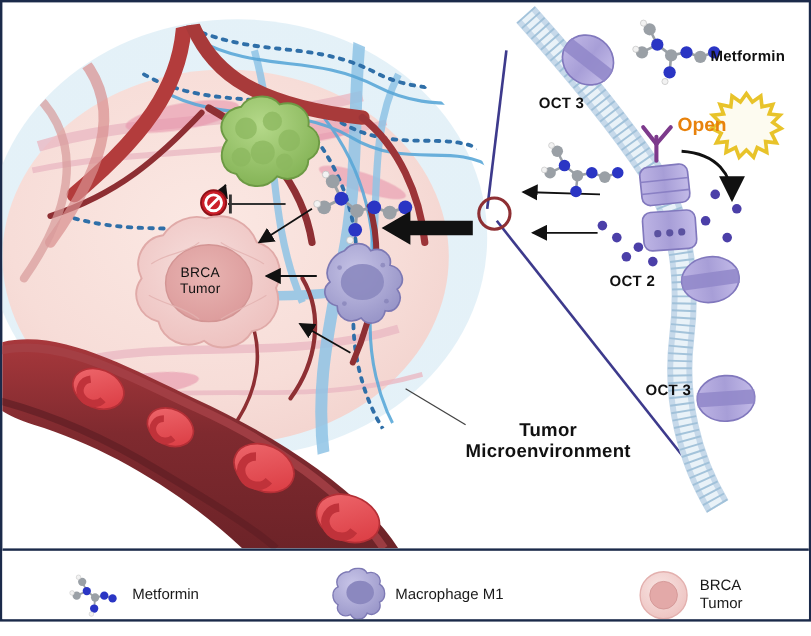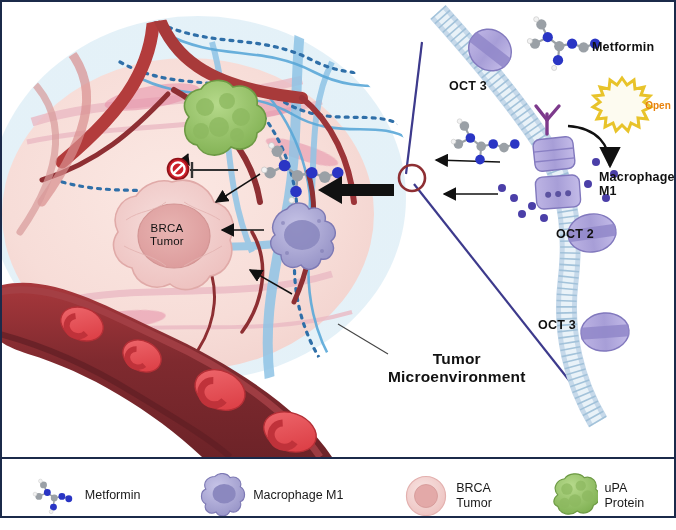--- a/index.html
+++ b/index.html
@@ -12,28 +12,28 @@
   #legend-panel{position:absolute;left:0;top:455px;width:672px;height:73px;
                 border-top:2px solid #1b2a4a;background:#fff;
                 display:flex;align-items:center;justify-content:space-around;}
   .legend-item{display:flex;align-items:center;gap:7px;}
   .legend-label{font-size:12.5px;color:#1a1a1a;line-height:1.15;white-space:pre-line;}
   .legend-ico{width:46px;height:46px;flex:0 0 auto;}
   .diagram-label{position:absolute;font-weight:bold;color:#111;font-size:12.5px;
                  line-height:1.15;letter-spacing:.2px;}
   #label-metformin{left:590px;top:38px;}
   #label-oct1{left:447px;top:77px;}
-  #label-oct2{left:554px;top:225px;}
+  #label-oct2{left:506px;top:225px;}
   #label-oct3{left:536px;top:316px;}
   #label-macrophage{left:597px;top:168px;text-align:left;white-space:pre-line;}
   #label-tme{left:386px;top:348px;font-size:15.5px;text-align:center;white-space:pre-line;}
   #label-brca{left:148px;top:220px;font-weight:normal;font-size:11.5px;
               text-align:center;white-space:pre-line;}
-  #label-open{position:absolute;left:656px;top:103px;transform:translate(-50%,-50%);
-              color:#e8820c;font-weight:bold;font-size:10px;}
+  #label-open{position:absolute;left:583px;top:103px;transform:translate(-50%,-50%);
+              color:#e8820c;font-weight:bold;font-size:16px;}
   svg{display:block;}
 </style>
 </head>
 <body>
 
 <div id="figure">
 
   <div class="panel" id="main-panel">
     <svg width="676" height="455" viewBox="0 0 676 455">
       <defs>
@@ -376,22 +376,20 @@
         </g>
       </g>
 
       <line x1="386" y1="352" x2="336" y2="322" stroke="#444" stroke-width="1.1"></line>
     </svg>
 
     <div class="diagram-label" id="label-metformin">Metformin</div>
     <div class="diagram-label" id="label-oct1">OCT 3</div>
     <div class="diagram-label" id="label-oct2">OCT 2</div>
     <div class="diagram-label" id="label-oct3">OCT 3</div>
-    <div class="diagram-label" id="label-macrophage">Macrophage
-M1</div>
     <div class="diagram-label" id="label-tme">Tumor
 Microenvironment</div>
     <div class="diagram-label" id="label-brca">BRCA
 Tumor</div>
     <div id="label-open">Open</div>
   </div>
 
   <div id="legend-panel">
 
     <div class="legend-item">
@@ -442,37 +440,15 @@
               <stop offset="100%" stop-color="#eec5c3"></stop>
           </radialGradient>
         </defs>
         <circle cx="40" cy="40" r="34" fill="url(#brcaLeg)" stroke="#e3b0ae" stroke-width="2"></circle>
         <circle cx="40" cy="40" r="20" fill="#e3a9a8" stroke="#d49897" stroke-width="1.4"></circle>
       </svg>
       <span class="legend-label">BRCA
 Tumor</span>
     </div>
 
-    <div class="legend-item">
-      <svg class="legend-ico" viewBox="0 0 80 76">
-        <defs>
-          <radialGradient id="upaLeg" cx="38%" cy="30%" r="70%">
-            <stop offset="0%" stop-color="#b7da8c"></stop>
-              <stop offset="100%" stop-color="#83b356"></stop>
-          </radialGradient>
-        </defs>
-        <path d="M10 36 C0 24 8 10 22 8 C28 -2 48 -4 56 6 C70 2 80 14 76 26
-                 C86 34 84 50 72 54 C70 66 54 72 44 64 C32 74 14 70 10 56
-                 C0 52 2 42 10 36 Z" fill="url(#upaLeg)" stroke="#6d9a44" stroke-width="2"></path>
-        <g fill="#8cb85f" opacity=".7">
-          <circle cx="26" cy="26" r="10"></circle>
-            <circle cx="50" cy="20" r="9"></circle>
-          <circle cx="62" cy="38" r="10"></circle>
-            <circle cx="40" cy="46" r="11"></circle>
-          <circle cx="22" cy="50" r="9"></circle>
-        </g>
-      </svg>
-      <span class="legend-label">uPA
-Protein</span>
-    </div>
 
   </div>
 </div>
 
 </body></html>

